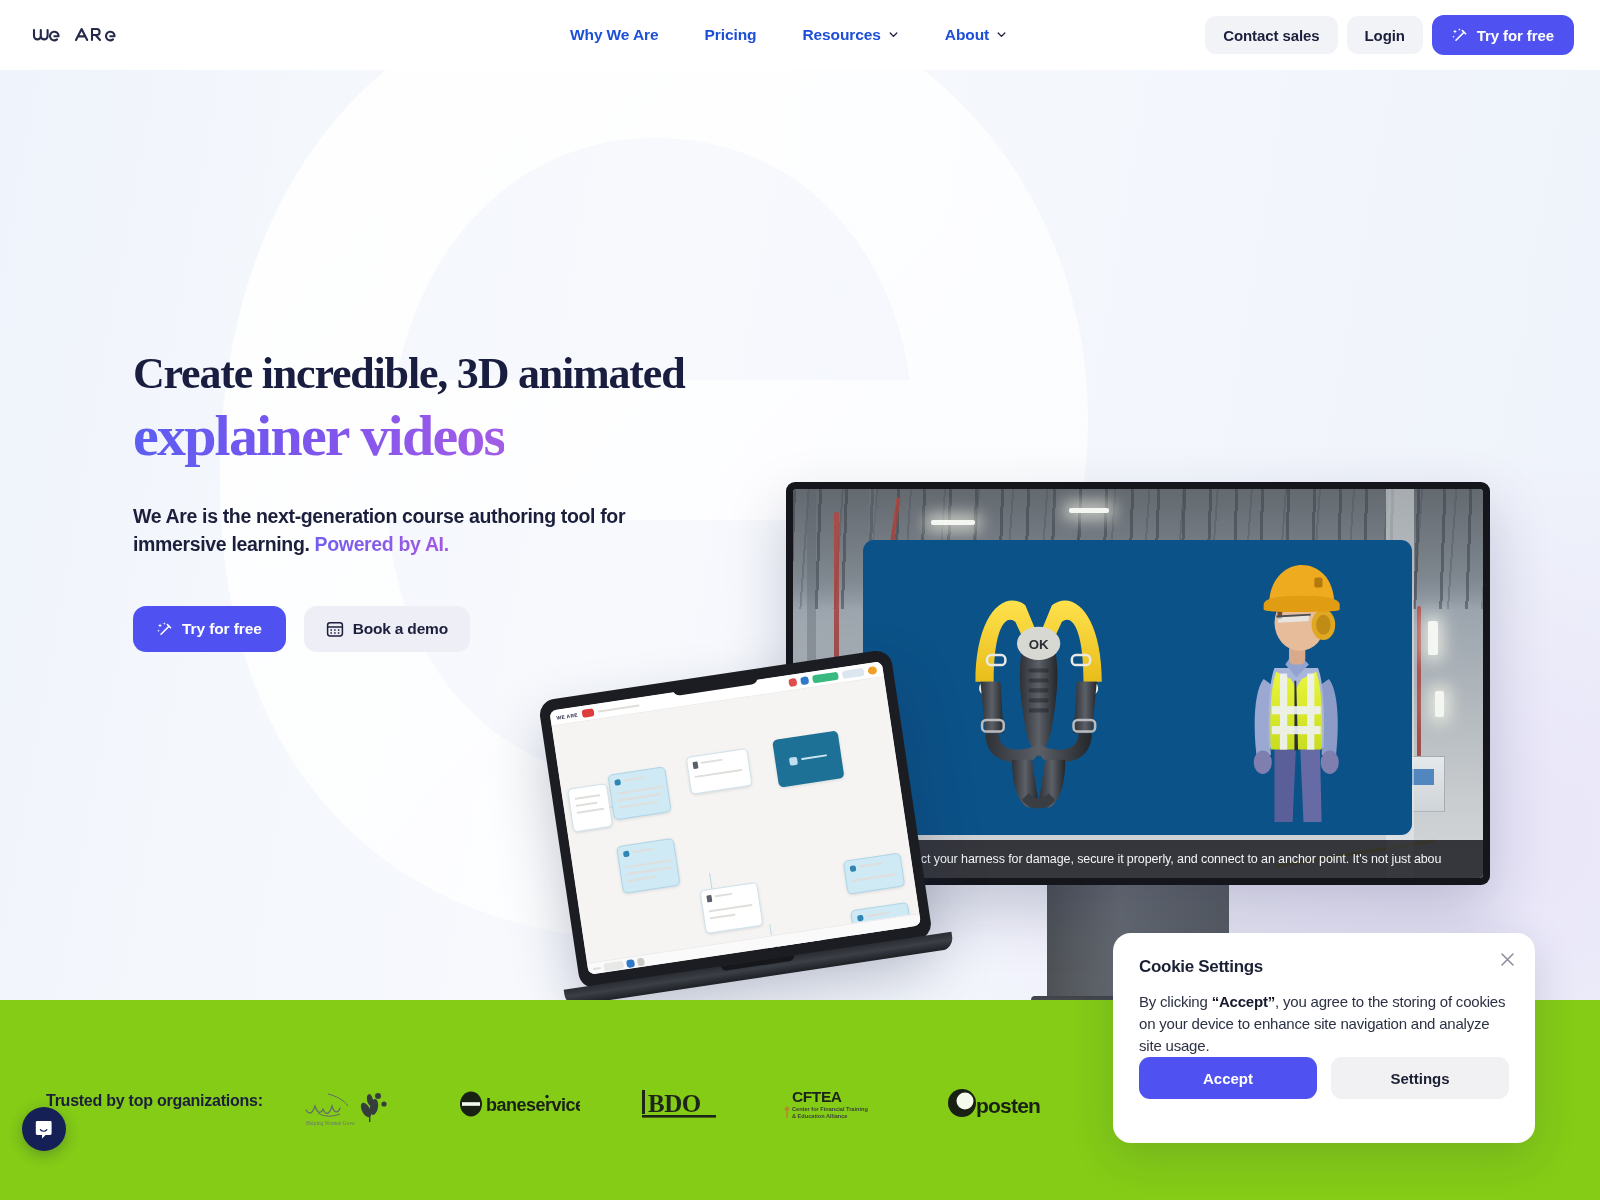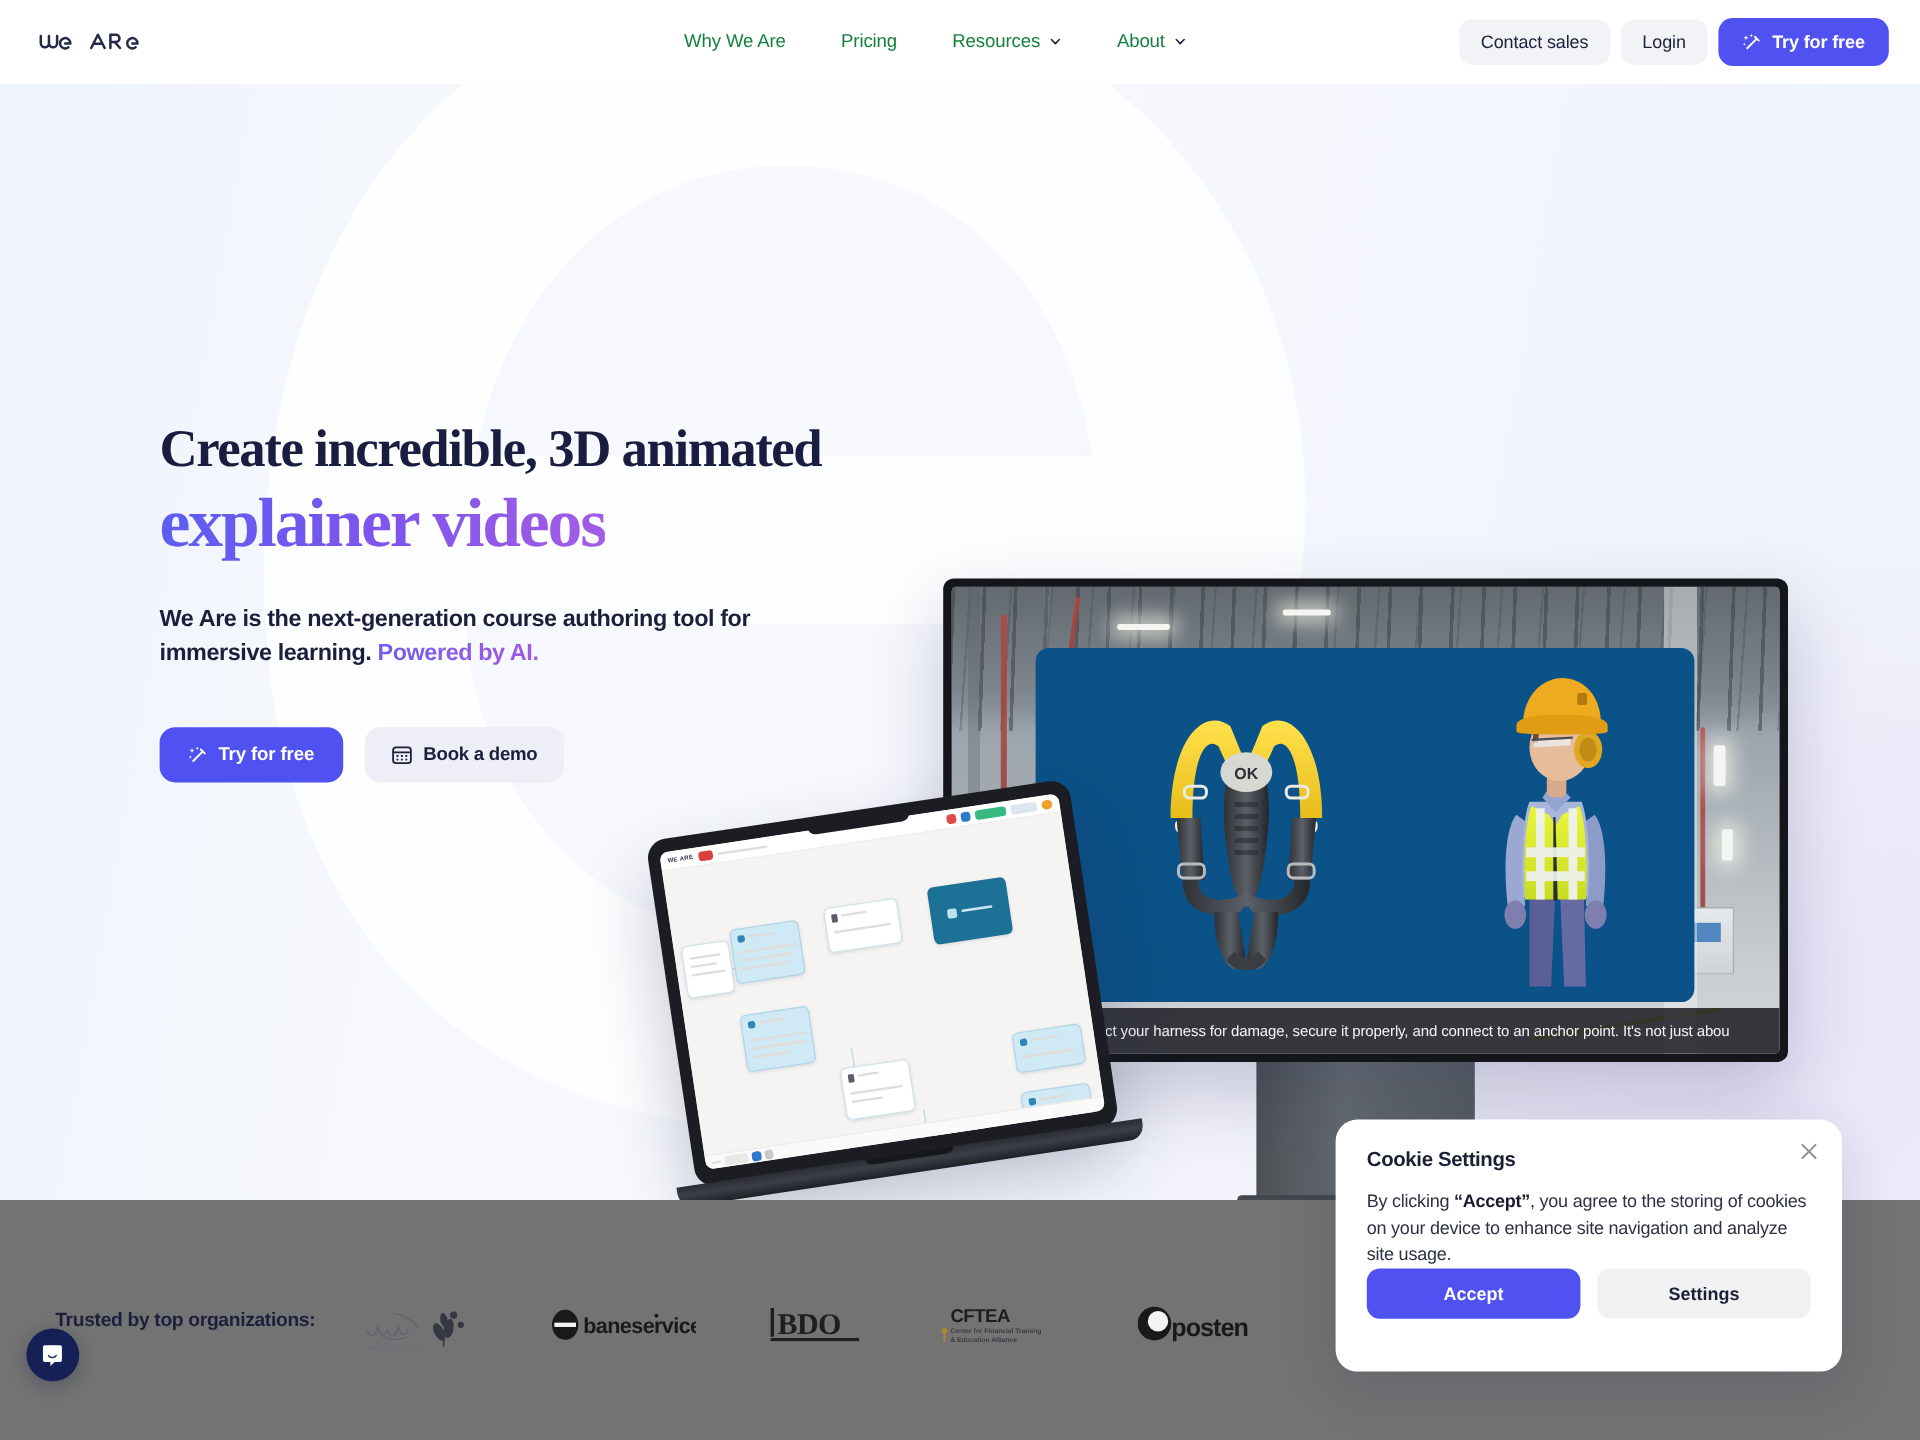--- a/index.html
+++ b/index.html
@@ -22,39 +22,39 @@
     height: 30px; display: flex; align-items: center;
   }
   .logo svg { display: block; }
 
   .nav {
     position: absolute; left: 570px; top: 0; height: 70px;
     display: flex; align-items: center; gap: 46px;
   }
   .nav-item {
     display: flex; align-items: center; gap: 7px;
-    font-size: 15.5px; color: #15803d; font-weight: 400;
+    font-size: 15.5px; color: #1d4ed8; font-weight: 700;
     letter-spacing: -0.1px; cursor: pointer; white-space: nowrap;
   }
   .chev { display: inline-block; width: 11px; height: 11px; position: relative; top: -1px; }
   .chev svg { display: block; }
 
   .nav-right {
     position: absolute; right: 26px; top: 0; height: 70px;
     display: flex; align-items: center; gap: 9px;
   }
   .btn {
     display: inline-flex; align-items: center; justify-content: center;
     gap: 9px; border: none; cursor: pointer;
     font-family: "Liberation Sans", sans-serif;
     white-space: nowrap;
   }
   .btn-ghost {
     background: #f2f3f7; color: #1b1f3b;
-    font-size: 15px; font-weight: 400; letter-spacing: -0.1px;
+    font-size: 15px; font-weight: 700; letter-spacing: -0.1px;
     height: 38px; padding: 0 18px; border-radius: 11px;
   }
   .btn-primary {
     background: #4f52f0; color: #ffffff;
     font-size: 15px; font-weight: 600; letter-spacing: -0.1px;
     height: 40px; padding: 0 20px; border-radius: 12px;
   }
   .spark { width: 16px; height: 16px; display: inline-block; }
   .spark svg { display: block; }
 
@@ -244,21 +244,21 @@
     border-radius: 0 0 12px 12px;
   }
   .laptop-notch2 {
     position: absolute; left: 50%; transform: translateX(-50%); top: 0;
     width: 74px; height: 5px; background: #15171b; border-radius: 0 0 5px 5px;
   }
 
   
   .trusted {
     position: absolute; left: 0; top: 1000px; width: 1600px; height: 200px;
-    background: #737373; z-index: 30;
+    background: #84cc16; z-index: 30;
   }
   .trusted-label {
     position: absolute; left: 46px; top: 92px;
     font-size: 16px; font-weight: 600; color: #1b1f3b; letter-spacing: -0.25px;
   }
   .logo-row {
     position: absolute; left: 300px; top: 76px; width: 1100px; height: 56px;
     display: flex; align-items: center; gap: 62px;
   }
   .client-logo { display: flex; align-items: center; justify-content: center; opacity: .92; }

